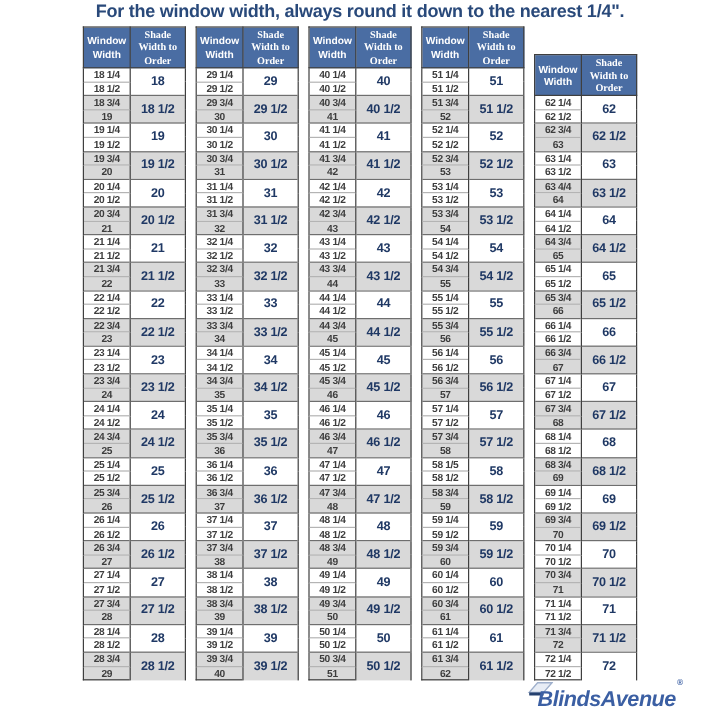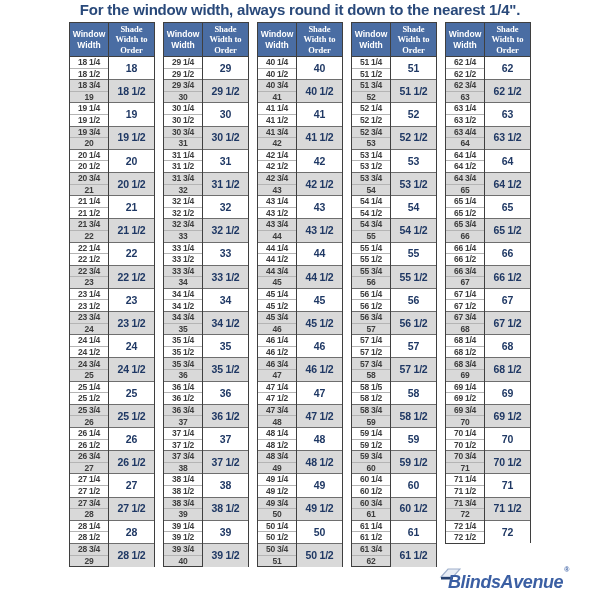--- a/index.html
+++ b/index.html
@@ -15,21 +15,21 @@
   }
   .title{
     margin-top:5px; text-align:center; font-size:17px; font-weight:700;
     letter-spacing:-0.1px; color:var(--title-text);
   }
   .subtitle{
     margin-top:1px; text-align:center; font-size:15px; font-weight:700;
     letter-spacing:-0.2px; color:var(--subtitle-text);
   }
   .chart{
-    display:flex; justify-content:center; align-items:flex-start;
+    display:flex; justify-content:center; align-items:flex-end;
     gap:8px; margin-top:4px; padding-left:0;
   }
   table.group{border-collapse:collapse; table-layout:fixed;}
   table.group th{
     background:var(--header-bg); color:var(--header-text);
     font-size:8.5px; font-weight:700; line-height:1.2; text-align:center;
     vertical-align:middle; height:31px; padding:1px 2px;
     border:1px solid var(--border-dark);
   }
   table.group th.win{width:34px;}

